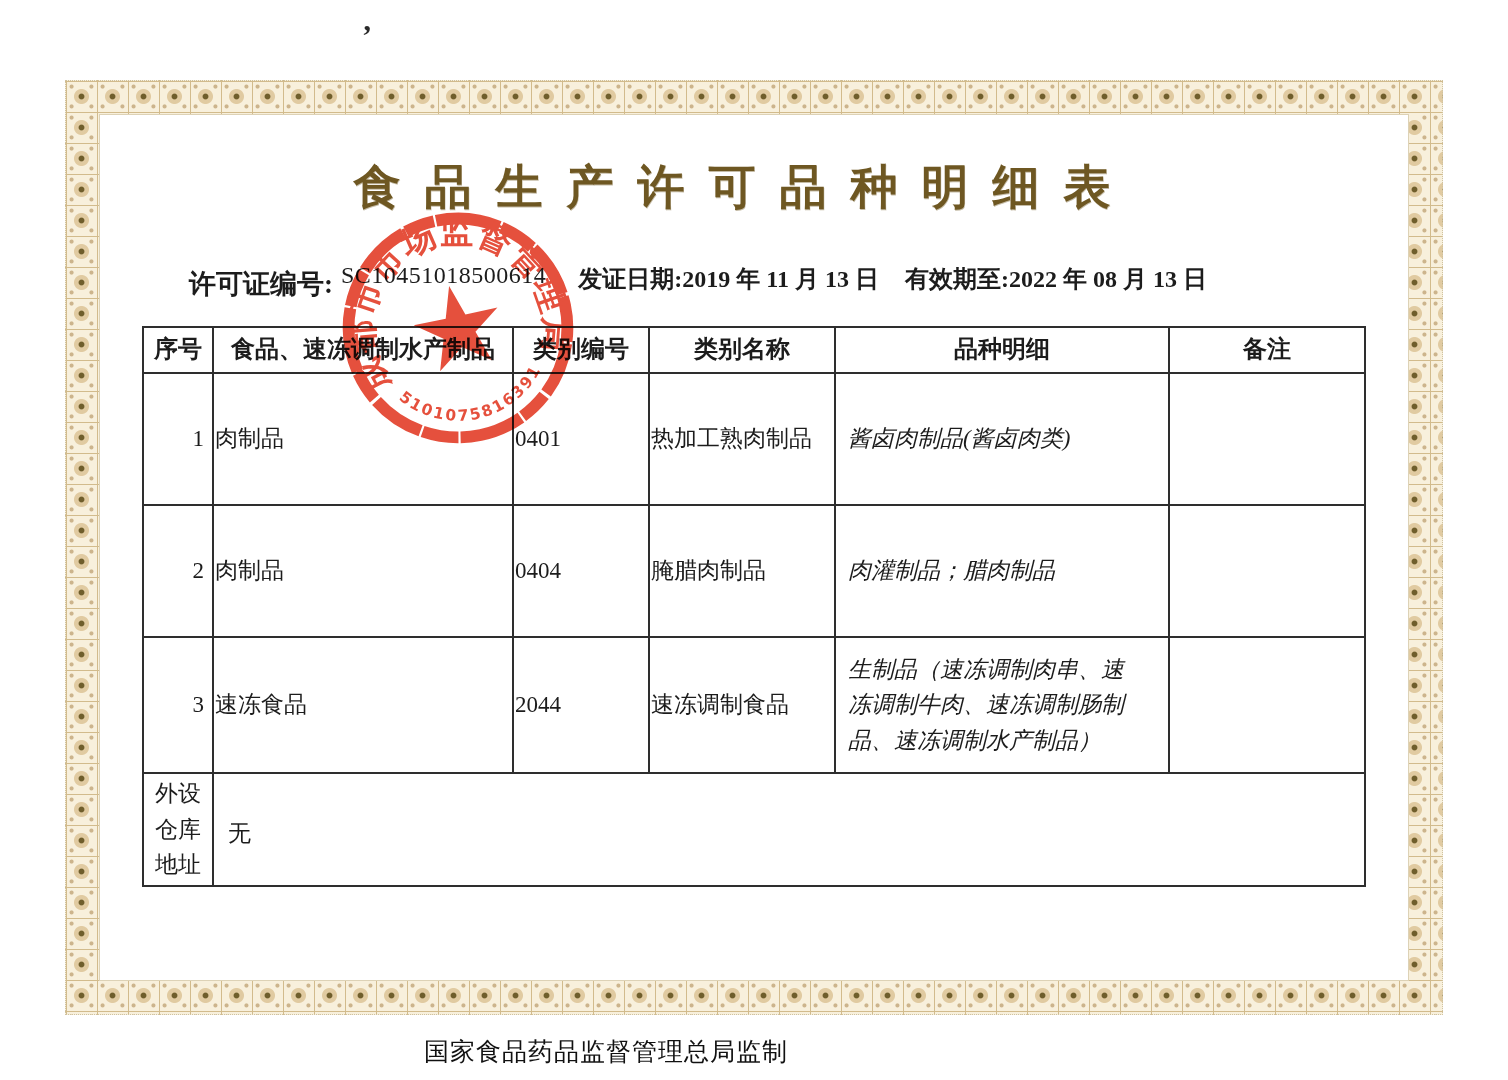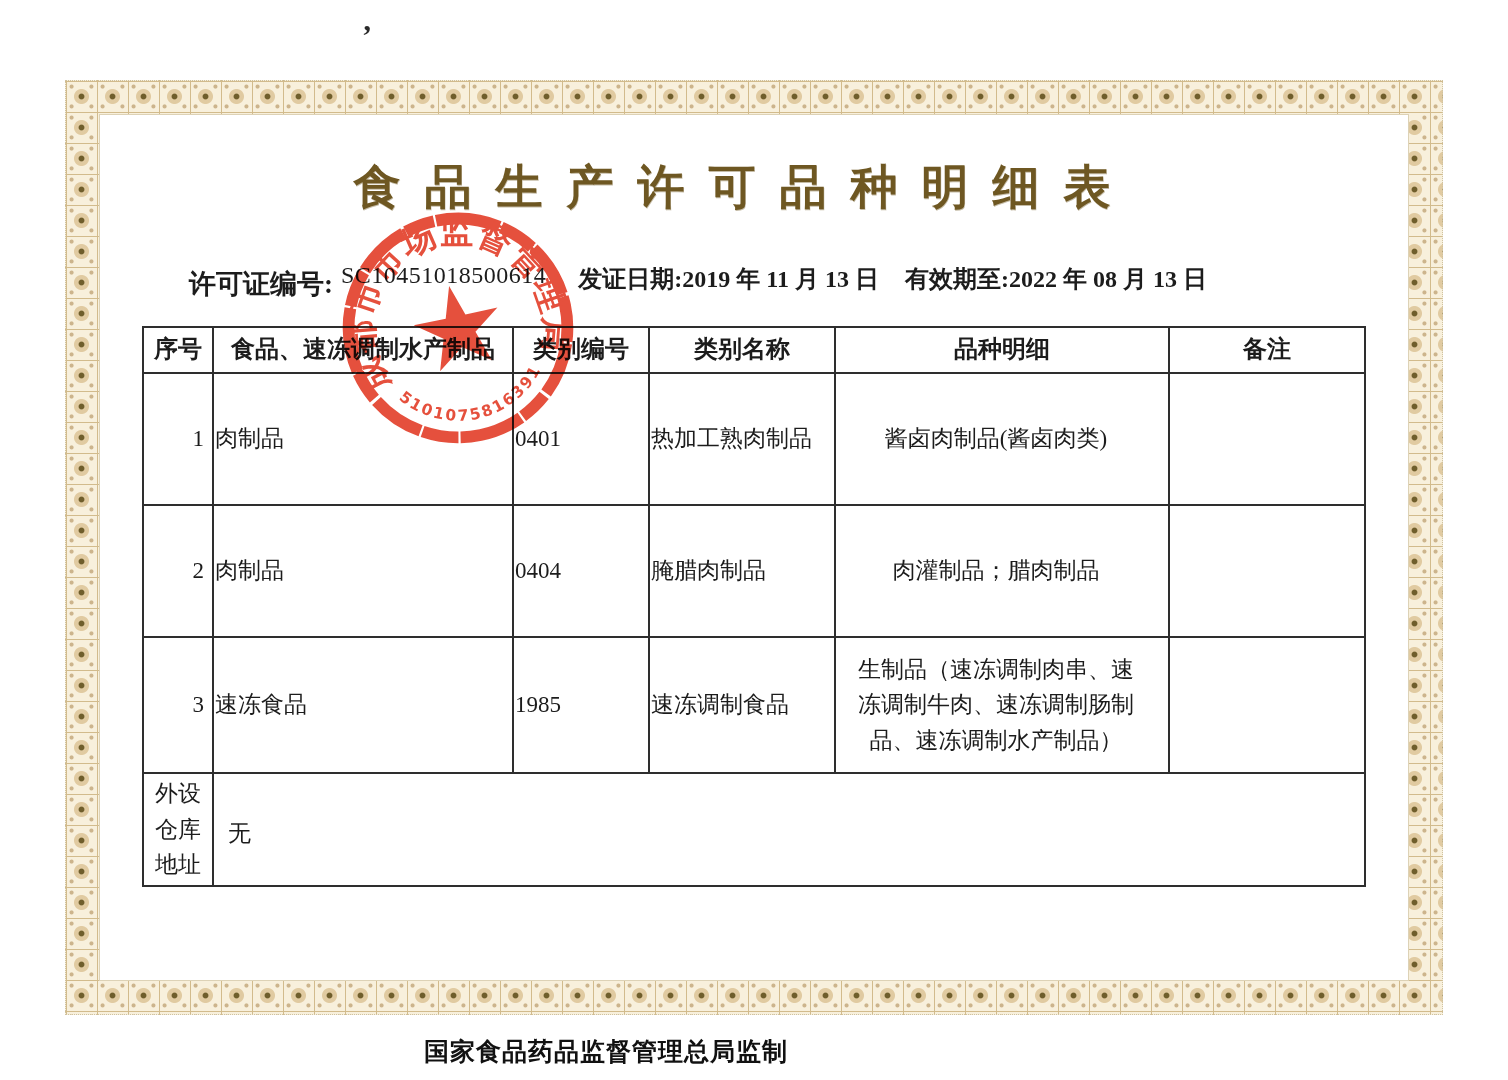--- a/index.html
+++ b/index.html
@@ -65,21 +65,21 @@
   .license-table td,.license-table th{
     border:2px solid #2e2e2e;
     font-size:23px;font-weight:normal;
     vertical-align:middle;
     box-sizing:border-box;
     line-height:1.55;
   }
   .license-table th{font-size:24px;font-weight:bold;text-align:center;padding:2px;}
   .cell-no{text-align:right;padding-right:8px;}
   .cell-left{text-align:left;padding-right:6px;}
-  .cell-detail{text-align:center;padding-left:12px;padding-right:24px;}
+  .cell-detail{text-align:left;padding-left:12px;padding-right:24px;font-style:italic;}
   .warehouse-label{
     font-size:26px;font-weight:bold;text-align:center;
     line-height:1.55;padding:2px 6px;
   }
   .warehouse-value{
     vertical-align:top;text-align:left;
     padding:8px 0 0 14px;font-size:24px;
   }
 
   
@@ -87,21 +87,21 @@
     position:absolute;left:340px;top:210px;width:236px;height:236px;
     transform:rotate(-12deg);
     opacity:0.88;
     mix-blend-mode:multiply;
     pointer-events:none;
   }
 
   
   .doc-footer{
     position:absolute;left:0;top:1035px;width:1212px;
-    text-align:center;font-size:25px;font-weight:bold;color:#111;
+    text-align:center;font-size:25px;font-weight:normal;color:#111;
     letter-spacing:1px;
   }
 </style>
 </head>
 <body>
 
 <span class="stray-mark">’</span>
 
 <div class="doc-frame">
   <div class="doc-page"></div>
@@ -146,21 +146,21 @@
     <td class="cell-no">2</td>
     <td class="cell-left">肉制品</td>
     <td class="cell-left">0404</td>
     <td class="cell-left">腌腊肉制品</td>
     <td class="cell-detail">肉灌制品；腊肉制品</td>
     <td></td>
   </tr>
   <tr style="height:136px">
     <td class="cell-no">3</td>
     <td class="cell-left">速冻食品</td>
-    <td class="cell-left">1985</td>
+    <td class="cell-left">2044</td>
     <td class="cell-left">速冻调制食品</td>
     <td class="cell-detail">生制品（速冻调制肉串、速冻调制牛肉、速冻调制肠制品、速冻调制水产制品）</td>
     <td></td>
   </tr>
   <tr style="height:113px">
     <td class="warehouse-label">外设仓库地址</td>
     <td class="warehouse-value" colspan="5">无</td>
   </tr>
 </tbody>
   </table>

